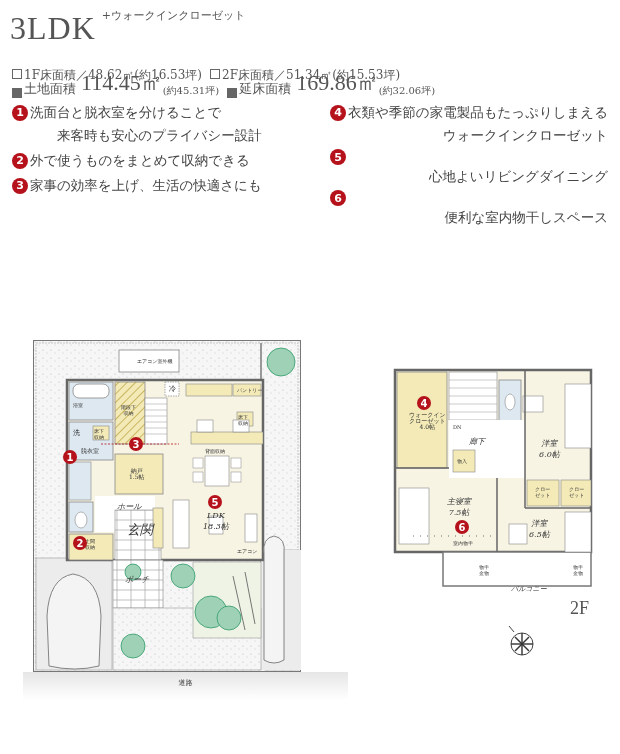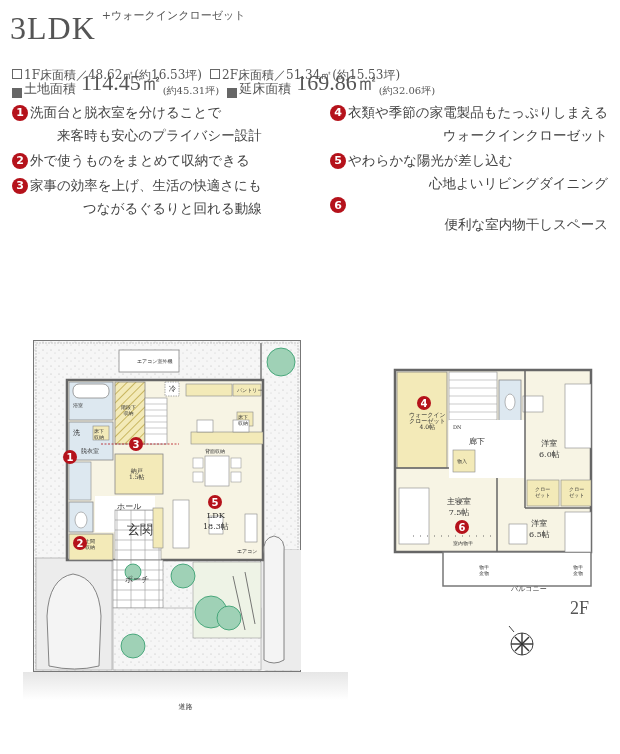--- a/index.html
+++ b/index.html
@@ -23,27 +23,27 @@
   .features.left { left: 12px; }
   .features.right { left: 330px; }
   .feat { margin-bottom: 2px; }
   .feat-line { font-size: 13.5px; line-height: 23px; color: #444; white-space: nowrap; display: flex; align-items: center; }
   .feat-line.indent { padding-left: 18px; justify-content: flex-end; }
   .badge { display: inline-flex; align-items: center; justify-content: center; width: 16px; height: 16px; border-radius: 50%; background: #b5121b; color: #fff; font-size: 11px; font-family: "DejaVu Sans", sans-serif; font-weight: bold; margin-right: 2px; flex-shrink: 0; }
 
   
   .plan1 { position: absolute; left: 33px; top: 340px; width: 268px; height: 332px; }
   .plan2 { position: absolute; left: 393px; top: 368px; width: 200px; height: 222px; }
-  .lbl { position: absolute; font-size: 9px; color: #333; text-align: center; line-height: 11px; white-space: nowrap; }
+  .lbl { position: absolute; font-size: 9px; color: #333; text-align: center; line-height: 11px; white-space: nowrap; font-style: italic; }
   .lbl-sm { position: absolute; font-size: 5px; color: #333; text-align: center; line-height: 6px; white-space: nowrap; }
   .pbadge { position: absolute; width: 14px; height: 14px; border-radius: 50%; background: #b5121b; color: #fff; font-size: 10px; font-weight: bold; display: flex; align-items: center; justify-content: center; font-family: "DejaVu Sans", sans-serif; }
 
   .floor-label { position: absolute; left: 570px; top: 598px; font-size: 18px; color: #555; font-family: "Liberation Serif", serif; }
   .road { position: absolute; left: 23px; top: 672px; width: 325px; height: 28px; background: linear-gradient(#e6e6e6, #ffffff); }
-  .road-label { position: absolute; left: 0; right: 0; top: 6px; text-align: center; font-size: 7px; color: #333; margin-top: 24px; }
+  .road-label { position: absolute; left: 0; right: 0; top: 6px; text-align: center; font-size: 7px; color: #333; }
   .compass { position: absolute; left: 502px; top: 620px; width: 40px; height: 40px; }
 </style>
 </head>
 <body>
 
 <div class="title-row">
   <span class="title">3LDK</span>
   <span class="title-sub">+ウォークインクローゼット</span>
 </div>
 
@@ -79,40 +79,36 @@
     <div class="feat-line">
         <span class="badge">2</span>
         <span>外で使うものをまとめて収納できる</span>
       </div>
   </div>
   <div class="feat">
     <div class="feat-line">
         <span class="badge">3</span>
         <span>家事の効率を上げ、生活の快適さにも</span>
       </div>
-    <div class="feat-line indent">
-        <span>つながるぐるりと回れる動線</span>
-      </div>
   </div>
 </div>
 
 <div class="features right">
   <div class="feat">
     <div class="feat-line">
         <span class="badge">4</span>
         <span>衣類や季節の家電製品もたっぷりしまえる</span>
       </div>
     <div class="feat-line indent">
         <span>ウォークインクローゼット</span>
       </div>
   </div>
   <div class="feat">
     <div class="feat-line">
         <span class="badge">5</span>
-        <span>やわらかな陽光が差し込む</span>
       </div>
     <div class="feat-line indent">
         <span>心地よいリビングダイニング</span>
       </div>
   </div>
   <div class="feat">
     <div class="feat-line">
         <span class="badge">6</span>
       </div>
     <div class="feat-line indent">

